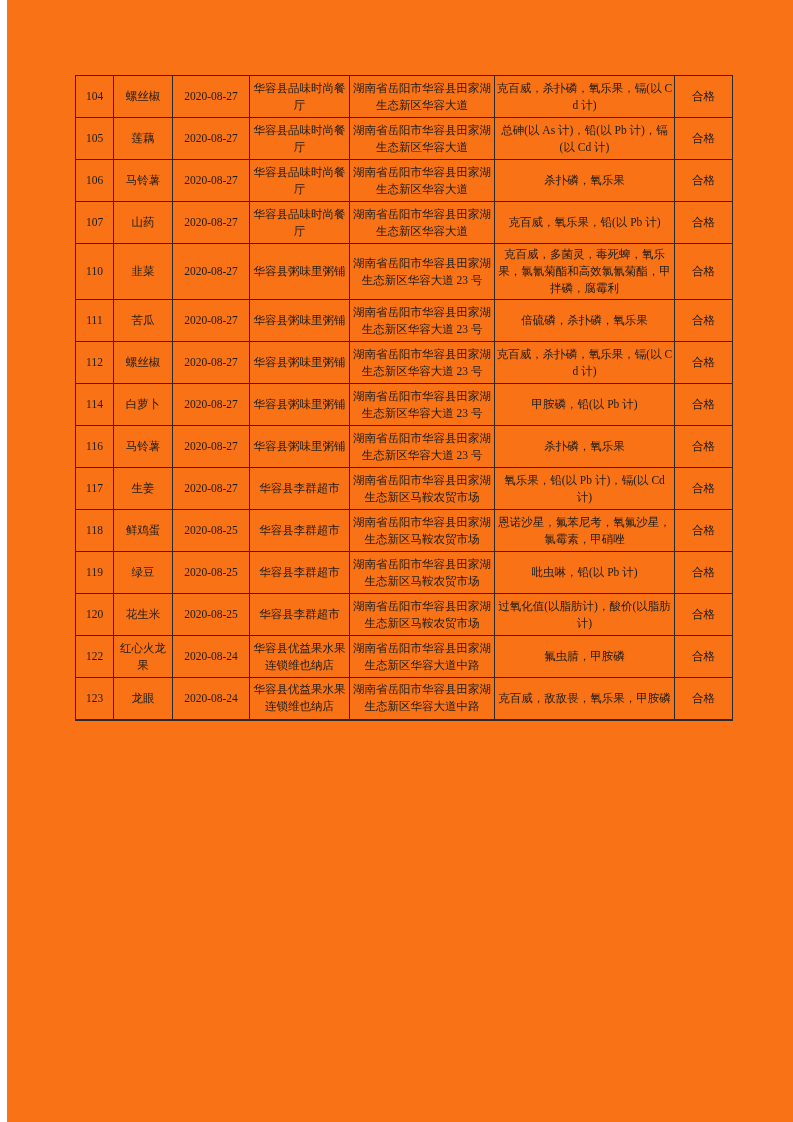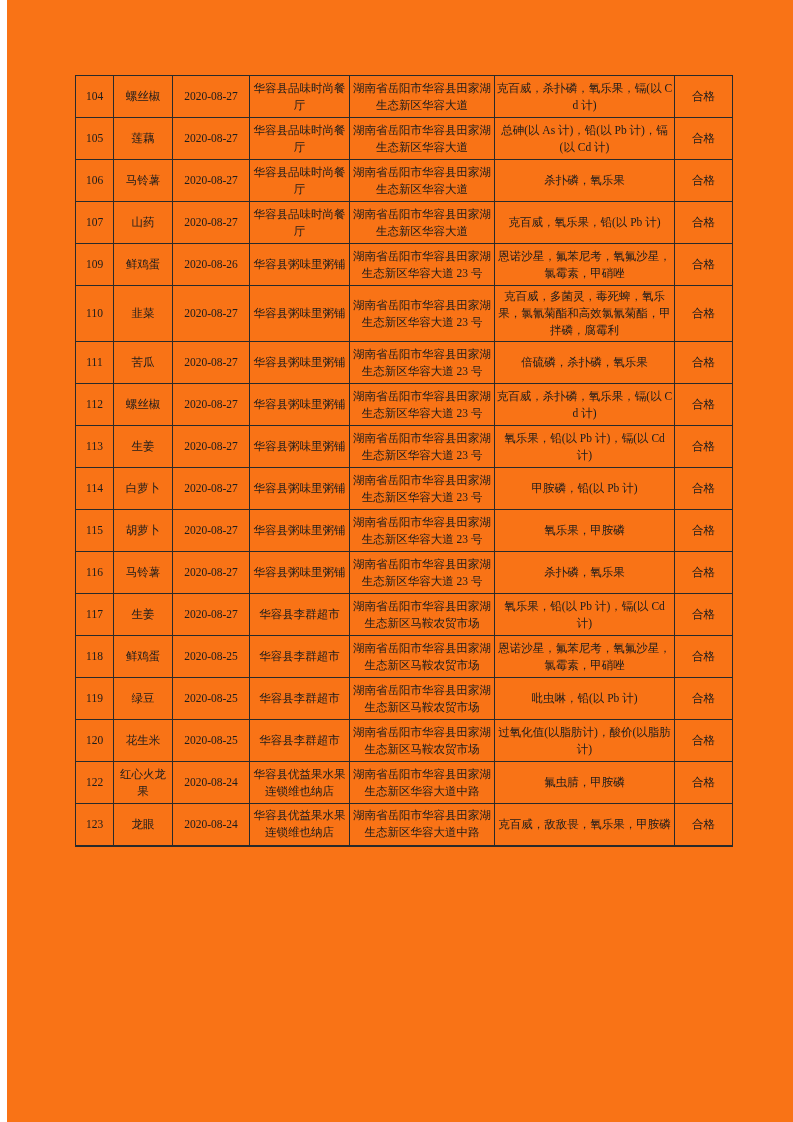--- a/index.html
+++ b/index.html
@@ -92,29 +92,20 @@
         <tr>
           <td>107</td>
           <td>山药</td>
           <td>2020-08-27</td>
           <td>华容县品味时尚餐厅</td>
           <td>湖南省岳阳市华容县田家湖生态新区华容大道</td>
           <td>克百威，氧乐果，铅(以 Pb 计)</td>
           <td>合格</td>
         </tr>
         <tr>
-          <td>109</td>
-          <td>鲜鸡蛋</td>
-          <td>2020-08-26</td>
-          <td>华容县粥味里粥铺</td>
-          <td>湖南省岳阳市华容县田家湖生态新区华容大道 23 号</td>
-          <td>恩诺沙星，氟苯尼考，氧氟沙星，氯霉素，甲硝唑</td>
-          <td>合格</td>
-        </tr>
-        <tr>
           <td>110</td>
           <td>韭菜</td>
           <td>2020-08-27</td>
           <td>华容县粥味里粥铺</td>
           <td>湖南省岳阳市华容县田家湖生态新区华容大道 23 号</td>
           <td>克百威，多菌灵，毒死蜱，氧乐果，氯氰菊酯和高效氯氰菊酯，甲拌磷，腐霉利</td>
           <td>合格</td>
         </tr>
         <tr>
           <td>111</td>
@@ -128,44 +119,26 @@
         <tr>
           <td>112</td>
           <td>螺丝椒</td>
           <td>2020-08-27</td>
           <td>华容县粥味里粥铺</td>
           <td>湖南省岳阳市华容县田家湖生态新区华容大道 23 号</td>
           <td>克百威，杀扑磷，氧乐果，镉(以 Cd 计)</td>
           <td>合格</td>
         </tr>
         <tr>
-          <td>113</td>
-          <td>生姜</td>
-          <td>2020-08-27</td>
-          <td>华容县粥味里粥铺</td>
-          <td>湖南省岳阳市华容县田家湖生态新区华容大道 23 号</td>
-          <td>氧乐果，铅(以 Pb 计)，镉(以 Cd 计)</td>
-          <td>合格</td>
-        </tr>
-        <tr>
           <td>114</td>
           <td>白萝卜</td>
           <td>2020-08-27</td>
           <td>华容县粥味里粥铺</td>
           <td>湖南省岳阳市华容县田家湖生态新区华容大道 23 号</td>
           <td>甲胺磷，铅(以 Pb 计)</td>
-          <td>合格</td>
-        </tr>
-        <tr>
-          <td>115</td>
-          <td>胡萝卜</td>
-          <td>2020-08-27</td>
-          <td>华容县粥味里粥铺</td>
-          <td>湖南省岳阳市华容县田家湖生态新区华容大道 23 号</td>
-          <td>氧乐果，甲胺磷</td>
           <td>合格</td>
         </tr>
         <tr>
           <td>116</td>
           <td>马铃薯</td>
           <td>2020-08-27</td>
           <td>华容县粥味里粥铺</td>
           <td>湖南省岳阳市华容县田家湖生态新区华容大道 23 号</td>
           <td>杀扑磷，氧乐果</td>
           <td>合格</td>

